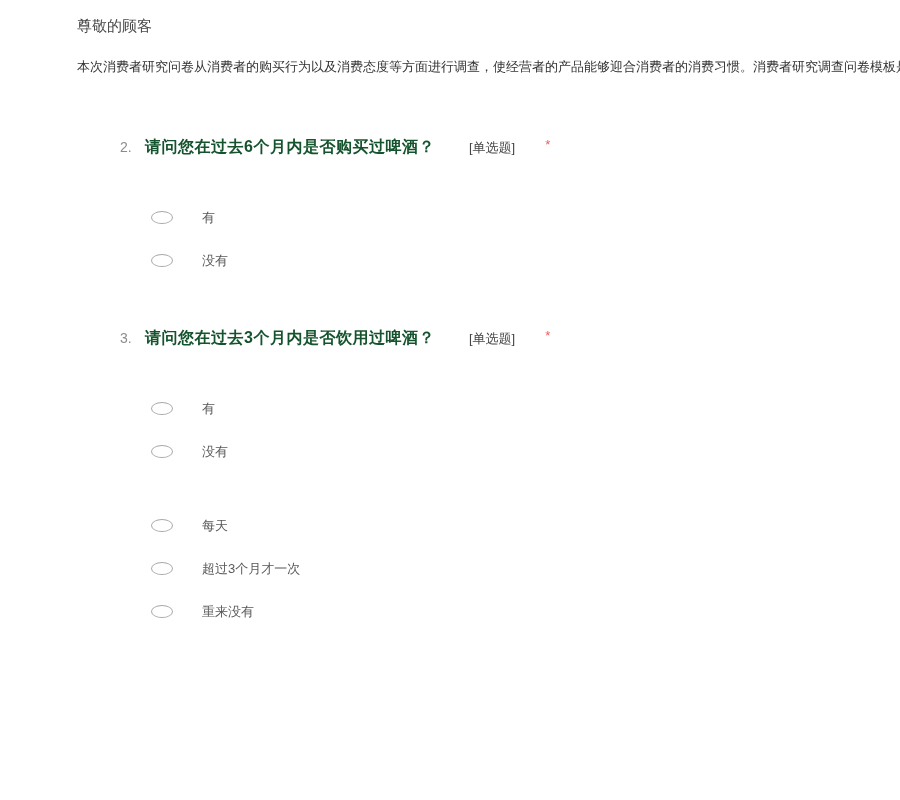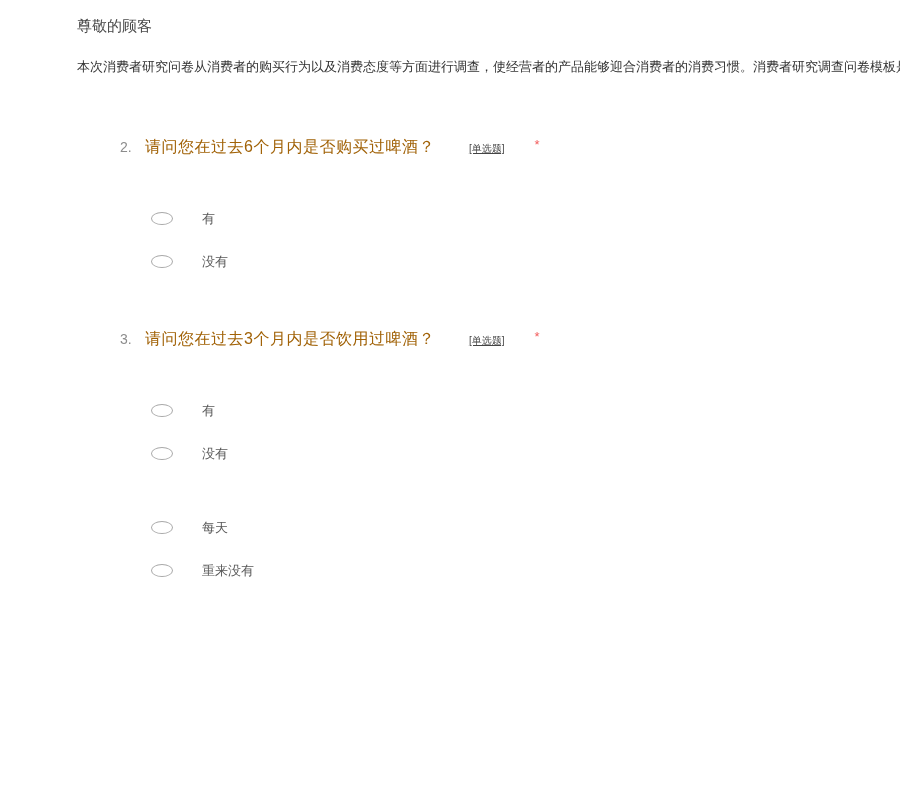--- a/index.html
+++ b/index.html
@@ -34,30 +34,29 @@
     white-space: nowrap;
   }
   .q-num {
     display: inline-block;
     width: 25px;
     font-size: 14px;
     color: #8c8c8c;
     font-weight: normal;
   }
   .q-title {
-    font-weight: normal;
-    color: #a16207;
+    font-weight: bold;
+    color: #14532d;
     letter-spacing: 0.5px;
   }
   .q-tag {
-    font-size: 10px;
+    font-size: 13px;
     color: #444444;
     margin-left: 14px;
     font-weight: normal;
-    text-decoration: underline;
   }
   .q-required {
     font-size: 13px;
     color: #f25c5c;
     margin-left: 10px;
     font-weight: normal;
     vertical-align: 3px;
   }
   .options { margin-top: 52px; margin-left: 71px; }
   .option {
@@ -124,18 +123,22 @@
   </div>
 
   <div class="question">
     <div class="options">
       <div class="option">
         <span class="radio"></span>
         <span class="opt-label">每天</span>
       </div>
       <div class="option">
         <span class="radio"></span>
+        <span class="opt-label">超过3个月才一次</span>
+      </div>
+      <div class="option">
+        <span class="radio"></span>
         <span class="opt-label">重来没有</span>
       </div>
     </div>
   </div>
 
 </div>
 
 </body></html>

